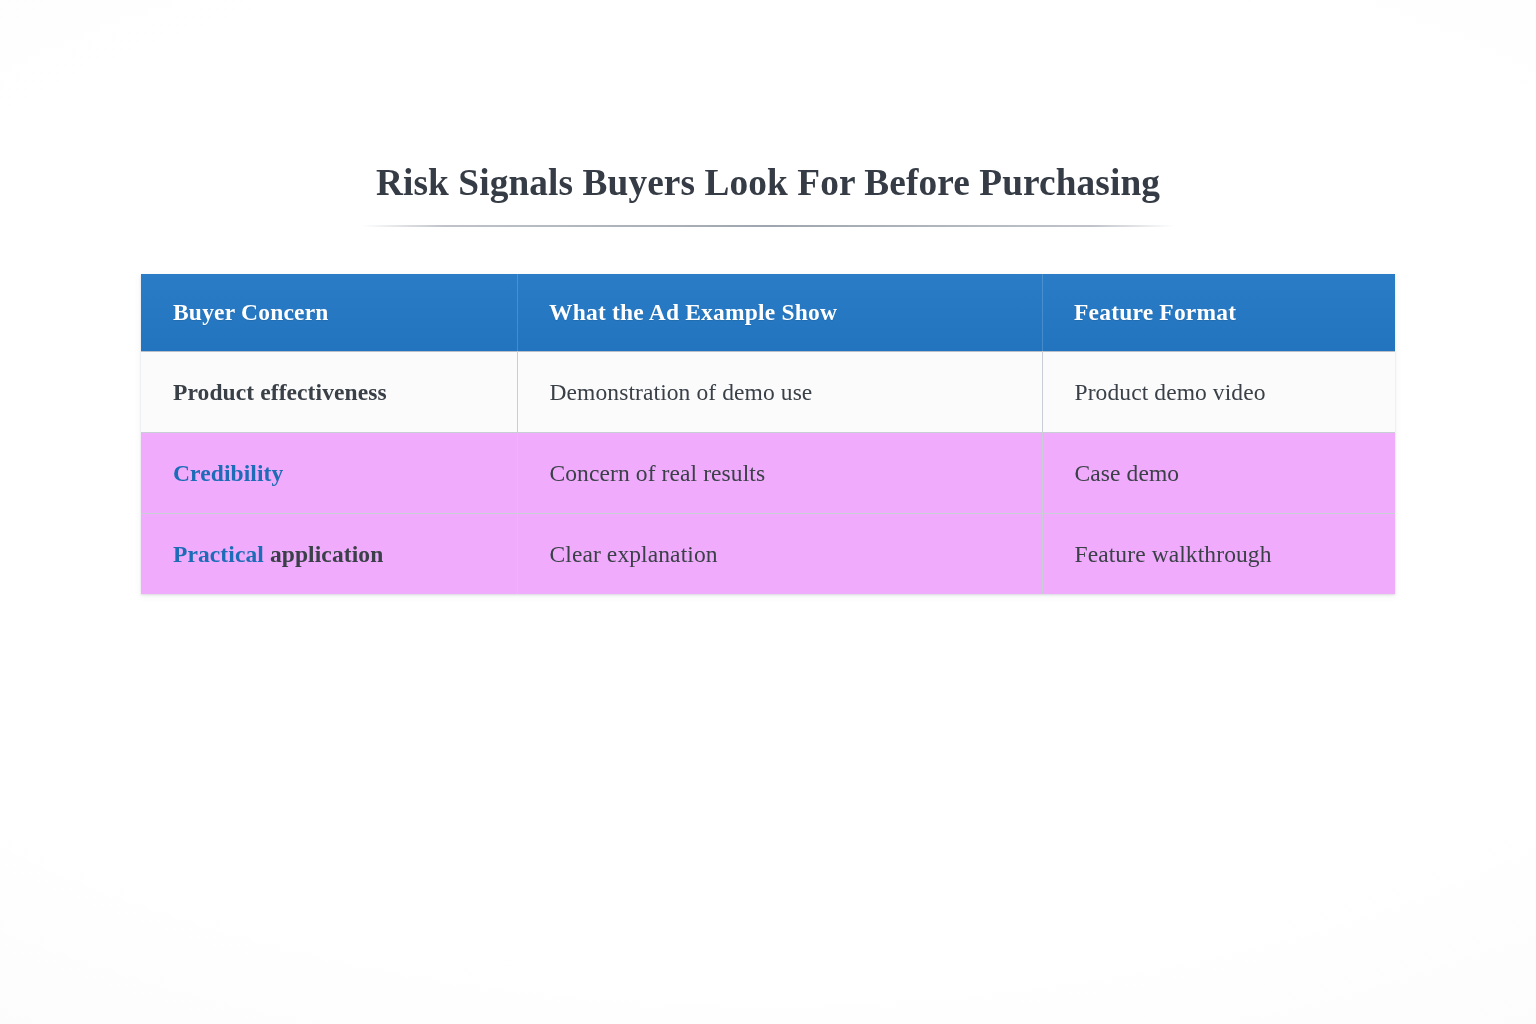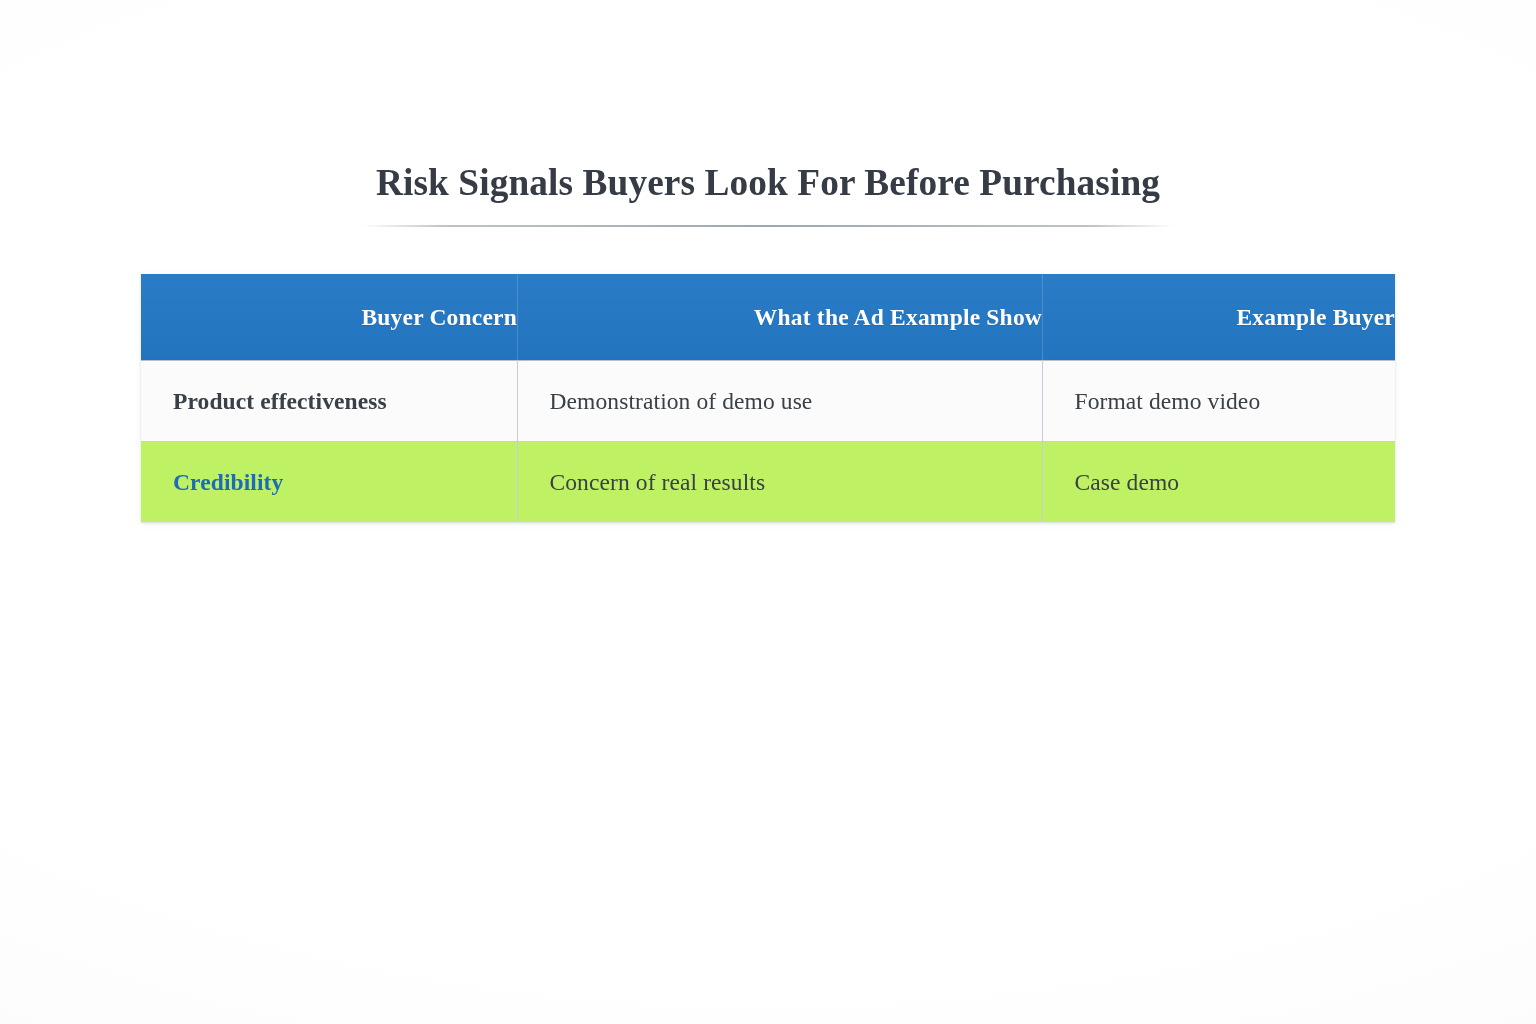--- a/index.html
+++ b/index.html
@@ -81,43 +81,43 @@
   }
   table.data-table col.c1 { width: 376px; }
   table.data-table col.c2 { width: 525px; }
   table.data-table col.c3 { width: 353px; }
 
   thead tr.header-row {
     background: #2578c2;
     background-image: linear-gradient(to bottom, #2a7cc6 0%, #2274bf 100%);
   }
   thead th {
-    height: 86px;
+    height: 77px;
     padding: 0 0 0 32px;
-    text-align: right;
+    text-align: left;
     vertical-align: middle;
     color: #ffffff;
     font-family: "Liberation Serif", "DejaVu Serif", serif;
     font-weight: 700;
     font-size: 23.5px;
     letter-spacing: 0.2px;
     border: none;
     white-space: nowrap;
     text-shadow: 0 1px 1px rgba(0,0,0,0.10);
   }
   thead th.col-2,
   thead th.col-3 {
     box-shadow: inset 1px 0 0 rgba(255,255,255,0.16);
   }
 
   tbody tr.data-row {
     background: #fbfbfc;
   }
   tbody tr.data-row.alt {
-    background: #bef264;
+    background: #f0abfc;
   }
   tbody td {
     height: 80px;
     padding: 0 18px 0 32px;
     vertical-align: middle;
     border-top: 1px solid #c9ced6;
     border-right: 1px solid #c9ced6;
     color: #3a4047;
     font-family: "Liberation Serif", "DejaVu Serif", serif;
     font-size: 23.5px;
@@ -158,40 +158,47 @@
     <table class="data-table">
       <colgroup>
         <col class="c1">
           <col class="c2">
           <col class="c3">
       </colgroup>
       <thead>
         <tr class="header-row">
           <th class="col-1">Buyer Concern</th>
           <th class="col-2">What the Ad Example Show</th>
-          <th class="col-3">Example Buyer</th>
+          <th class="col-3">Feature Format</th>
         </tr>
       </thead>
       <tbody>
 
         <tr class="data-row">
           <td class="col-1 concern-cell">
             <span class="accent"></span><span class="concern-rest">Product effectiveness</span>
           </td>
           <td class="col-2">Demonstration of demo use</td>
-          <td class="col-3">Format demo video</td>
+          <td class="col-3">Product demo video</td>
         </tr>
 
         <tr class="data-row alt">
           <td class="col-1 concern-cell">
             <span class="accent">Credibility</span><span class="concern-rest"></span>
           </td>
           <td class="col-2">Concern of real results</td>
           <td class="col-3">Case demo</td>
         </tr>
 
 
+        <tr class="data-row alt">
+          <td class="col-1 concern-cell">
+            <span class="accent">Practical</span><span class="concern-rest"> application</span>
+          </td>
+          <td class="col-2">Clear explanation</td>
+          <td class="col-3">Feature walkthrough</td>
+        </tr>
 
       </tbody>
     </table>
   </div>
 
 </div>
 
 </body></html>

